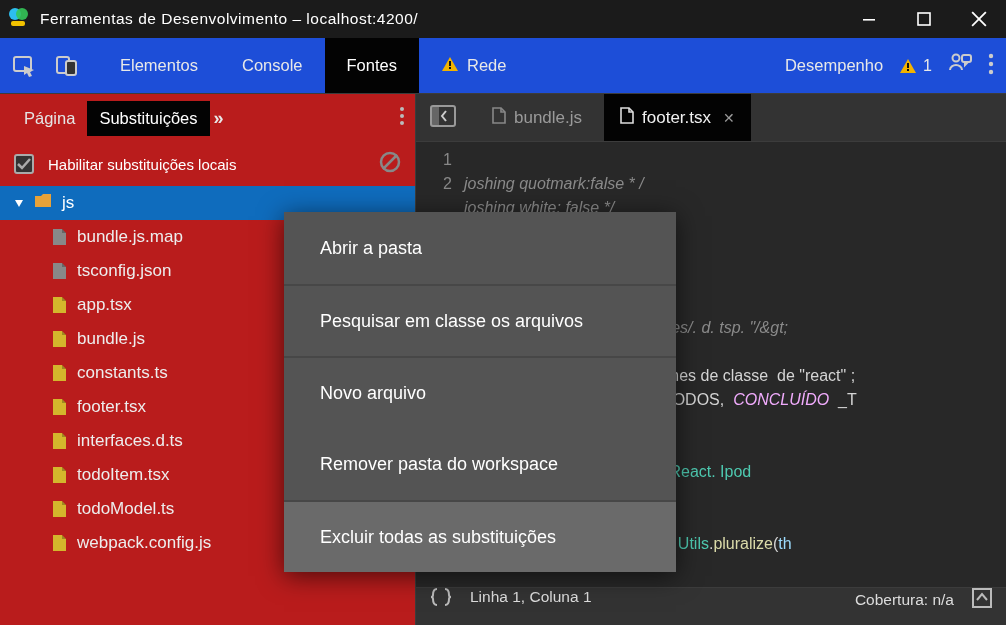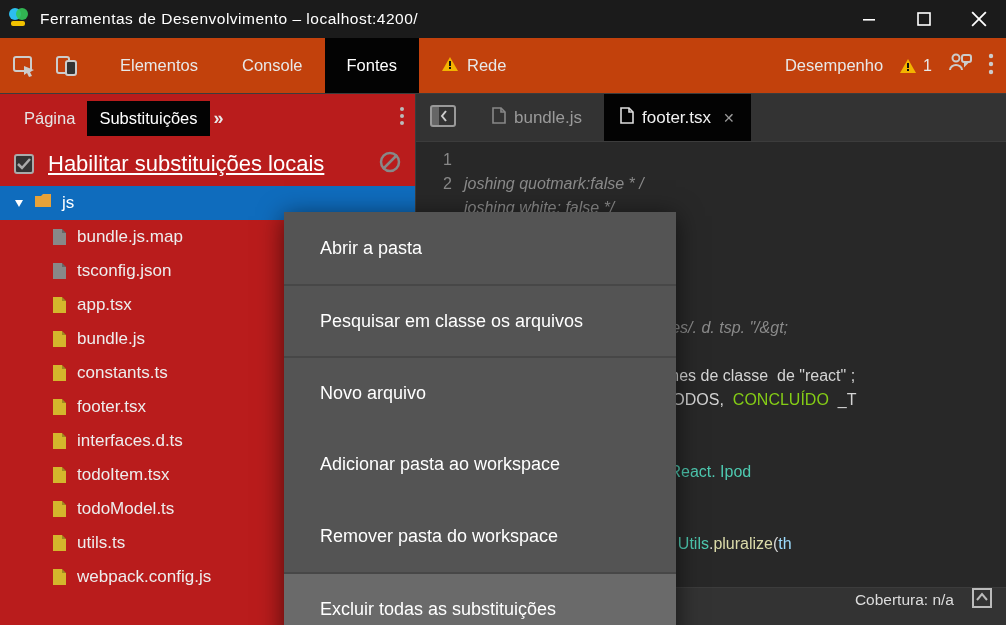--- a/index.html
+++ b/index.html
@@ -8,21 +8,21 @@
 .window { width: 1006px; height: 625px; display: flex; flex-direction: column; background: #333333; }
 
 
 .titlebar { height: 38px; background: #1b1b1b; display: flex; align-items: center; padding-left: 8px; }
 .titlebar .app-icon { margin-right: 10px; }
 .titlebar .title { font-size: 15.5px; color: #fff; flex: 1; letter-spacing: 0.5px; }
 .titlebar .win-controls { display: flex; }
 .titlebar .win-btn { width: 55px; height: 38px; display: flex; align-items: center; justify-content: center; }
 
 
-.tabstrip { height: 56px; background: #c2410c; display: flex; align-items: center; padding: 0 12px 0 8px; gap: 8px; border-bottom: 1px solid #3c3c3c; }
+.tabstrip { height: 56px; background: #1d4ed8; display: flex; align-items: center; padding: 0 12px 0 8px; gap: 8px; border-bottom: 1px solid #3c3c3c; }
 .tool-icon { width: 34px; height: 34px; display: flex; align-items: center; justify-content: center; }
 .main-tabs { display: flex; height: 100%; align-items: stretch; margin-left: 6px; }
 .main-tab { padding: 0 22px; display: flex; align-items: center; font-size: 16.5px; color: #e8e8e8; cursor: pointer; gap: 8px; }
 .main-tab.active { background: #030303; color: #fff; }
 .spacer { flex: 1; }
 .right-tools { display: flex; align-items: center; gap: 16px; }
 .badge-count { color: #e8e8e8; font-size: 16px; display: flex; align-items: center; gap: 6px; }
 
 
 .body { flex: 1; display: flex; min-height: 0; }
@@ -32,21 +32,21 @@
 
 .nav-row { height: 48px; display: flex; align-items: center; padding-left: 12px; position: relative; }
 .nav-tab { padding: 8px 12px; font-size: 16.5px; color: #e5e5e5; cursor: pointer; }
 .nav-tab.active { background: #030303; color: #fff; }
 .chev-more { margin-left: 4px; color: #e8e8e8; font-size: 18px; font-weight: bold; }
 .nav-more { margin-left: auto; margin-right: 10px; }
 
 
 .enable-row { height: 44px; display: flex; align-items: center; padding: 0 14px; gap: 14px; }
 .checkbox-sq { width: 20px; height: 20px; border: 2px solid #aaa; border-radius: 3px; display: flex; align-items: center; justify-content: center; background: #333; }
-.enable-row .lbl { font-size: 22px; color: #fff; flex: 1; text-decoration: underline; }
+.enable-row .lbl { font-size: 15px; color: #fff; flex: 1; }
 
 
 .filetree { flex: 1; overflow: hidden; }
 .tree-row { height: 34px; display: flex; align-items: center; gap: 10px; font-size: 17px; padding-left: 14px; cursor: pointer; }
 .tree-row.folder { background: #0f6cbd; color: #fff; }
 .file-row { padding-left: 52px; color: #ededed; }
 .file-icon svg { display:block; }
 
 
 .editor-tabbar { height: 48px; display: flex; align-items: center; padding: 0 14px; gap: 12px; border-bottom: 1px solid #3c3c3c; background: #333333; }
@@ -56,21 +56,21 @@
 .ed-close { font-size: 14px; color: #9a9a9a; margin-left: 4px; }
 
 .code-area { flex: 1; display: flex; min-height: 0; position: relative; background: #282828; }
 .gutter { width: 44px; text-align: right; padding: 6px 8px 6px 0; font-size: 16px; color: #888; font-family: "Consolas","Menlo",monospace; background: #282828; }
 .gutter .ln { height: 24px; line-height: 24px; }
 .code-text { flex: 1; padding: 6px 4px; font-size: 16px; line-height: 24px; font-family: "Consolas","Menlo",monospace; color: #bbb; white-space: pre; overflow: hidden; }
 .cmt { color: #8a8a8a; font-style: italic; }
 .pla { color: #d4d4d4; }
 .cy  { color: #4ec9b0; }
 .fn  { color: #dcdcaa; }
-.id  { color: #84cc16; }
+.id  { color: #f0abfc; font-style: italic; }
 .at  { color: #9cdcfe; }
 
 .statusbar { height: 38px; border-top: 1px solid #3c3c3c; background: #333333; display: flex; align-items: flex-start; padding: 0 14px; gap: 18px; font-size: 15.5px; color: #dcdcdc; }
 .statusbar .sb-right { margin-left: auto; display:flex; align-items:center; gap:18px; }
 
 
 .ctx { position: absolute; left: 284px; top: 212px; width: 392px; background: #545454; box-shadow: 0 4px 24px rgba(0,0,0,0.6); z-index: 50; }
 .ctx-item { height: 72px; display: flex; align-items: center; padding: 0 36px; font-size: 18px; color: #fff; cursor: pointer; }
 .ctx-sep { border-top: 2px solid #474747; }
 .ctx-item.hover { background: #6a6a6a; }
@@ -298,29 +298,20 @@
               </span>
               <span>todoModel.ts</span>
             </div>
             <div class="tree-row file-row">
               <span class="file-icon">
                 <svg width="15" height="18" viewBox="0 0 15 18">
                   <path d="M1 1 L10 1 L14 5 L14 17 L1 17 Z" fill="#d4b62c"></path>
                   <path d="M10 1 L10 5 L14 5 Z" fill="#000" opacity="0.25"></path>
                 </svg>
               </span>
-              <span>utils.ts</span>
-            </div>
-            <div class="tree-row file-row">
-              <span class="file-icon">
-                <svg width="15" height="18" viewBox="0 0 15 18">
-                  <path d="M1 1 L10 1 L14 5 L14 17 L1 17 Z" fill="#d4b62c"></path>
-                  <path d="M10 1 L10 5 L14 5 Z" fill="#000" opacity="0.25"></path>
-                </svg>
-              </span>
               <span>webpack.config.js</span>
             </div>
           </div>
       </div>
 
     </div>
 
     <div class="right-pane">
 
       <div class="editor-tabbar">
@@ -402,23 +393,20 @@
     <div class="ctx-item">
         <span>Abrir a pasta</span>
       </div>
     <div class="ctx-item ctx-sep">
         <span>Pesquisar em classe os arquivos</span>
       </div>
     <div class="ctx-item ctx-sep">
         <span>Novo arquivo</span>
       </div>
     <div class="ctx-item">
-        <span>Adicionar pasta ao workspace</span>
-      </div>
-    <div class="ctx-item">
         <span>Remover pasta do workspace</span>
       </div>
     <div class="ctx-item ctx-sep hover">
         <span>Excluir todas as substituições</span>
       </div>
   </div>
 
 </div>
 
 </body></html>

